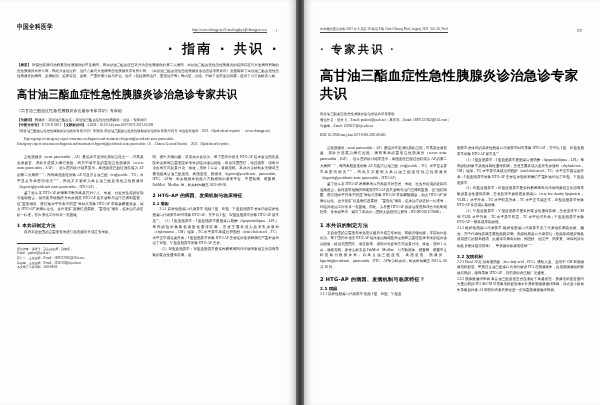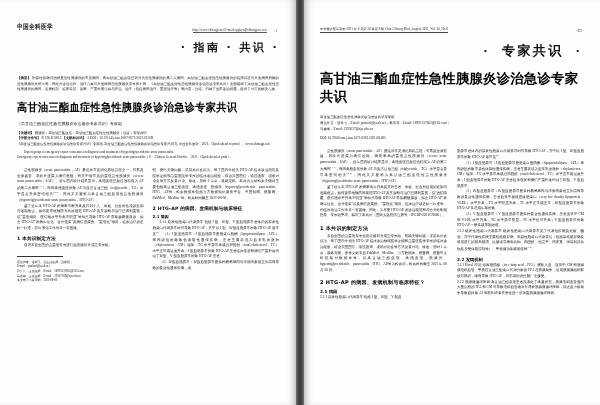--- a/index.html
+++ b/index.html
@@ -23,22 +23,22 @@
     transform:scaleY(1.25);transform-origin:left bottom;
   }
   .lp-url{
     font-size:3.1px;color:#2a2a2a;letter-spacing:.1px;
     border-bottom:.4px solid #555;padding-bottom:.4px;
   }
   .lp-pageno{font-size:3.2px;color:#333;margin-left:7px;}
   .lp-rh-right{display:flex;align-items:flex-end;}
   .banner{
     text-align:right;font-family:"DejaVu Sans","Liberation Sans",sans-serif;
-    font-weight:bold;font-size:11px;letter-spacing:2.4px;color:#111;
-    margin-top:7px;margin-bottom:21px;
+    font-weight:bold;font-size:13px;letter-spacing:2.4px;color:#111;
+    margin-top:7px;margin-bottom:5px;
   }
   .abstract{
     font-size:3.45px;line-height:1.62;color:#1b1b1b;text-align:justify;
     text-indent:0;letter-spacing:.05px;
   }
   .abs-tag{font-family:"DejaVu Sans","Liberation Sans",sans-serif;font-weight:bold;}
   .lp-title{
     font-family:"DejaVu Sans","Liberation Sans",sans-serif;
     font-weight:bold;font-size:10.2px;color:#000;letter-spacing:.3px;
     margin:8px 0 6px 0;transform:scaleY(1.08);transform-origin:left center;
@@ -63,22 +63,22 @@
 
   
   .rp-inner{padding:22px 16px 8px 16px;height:100%;box-sizing:border-box;}
   .rp-runhead{display:flex;align-items:flex-end;justify-content:space-between;height:11px;}
   .rp-src{
     font-size:3.15px;color:#1e1e1e;letter-spacing:.05px;
     border-bottom:.45px solid #444;padding-bottom:.6px;
   }
   .rp-pageno{font-size:3.2px;color:#222;}
   .rp-banner{
-    text-align:right;font-family:Liberation Mono, monospace;
-    font-weight:bold;font-size:13px;letter-spacing:2.4px;color:#111;margin:9px 0 10px 0;
+    font-family:Liberation Serif, serif;
+    font-weight:bold;font-size:11px;letter-spacing:2.4px;color:#111;margin:9px 0 10px 0;
   }
   .rp-title{
     font-family:"DejaVu Sans","Liberation Sans",sans-serif;font-weight:bold;
     font-size:13.4px;line-height:1.32;color:#000;letter-spacing:.2px;margin-bottom:10px;
   }
   .rp-meta{font-size:3.35px;line-height:1.72;color:#1b1b1b;letter-spacing:.05px;}
   .rp-doi{font-size:3.35px;margin-top:3px;color:#1b1b1b;}
   .rp-cols{display:flex;gap:10px;margin-top:9px;}
   .rp-col{width:129px;}
   .rp-body{font-size:3.5px;line-height:1.62;color:#151515;text-align:justify;}

